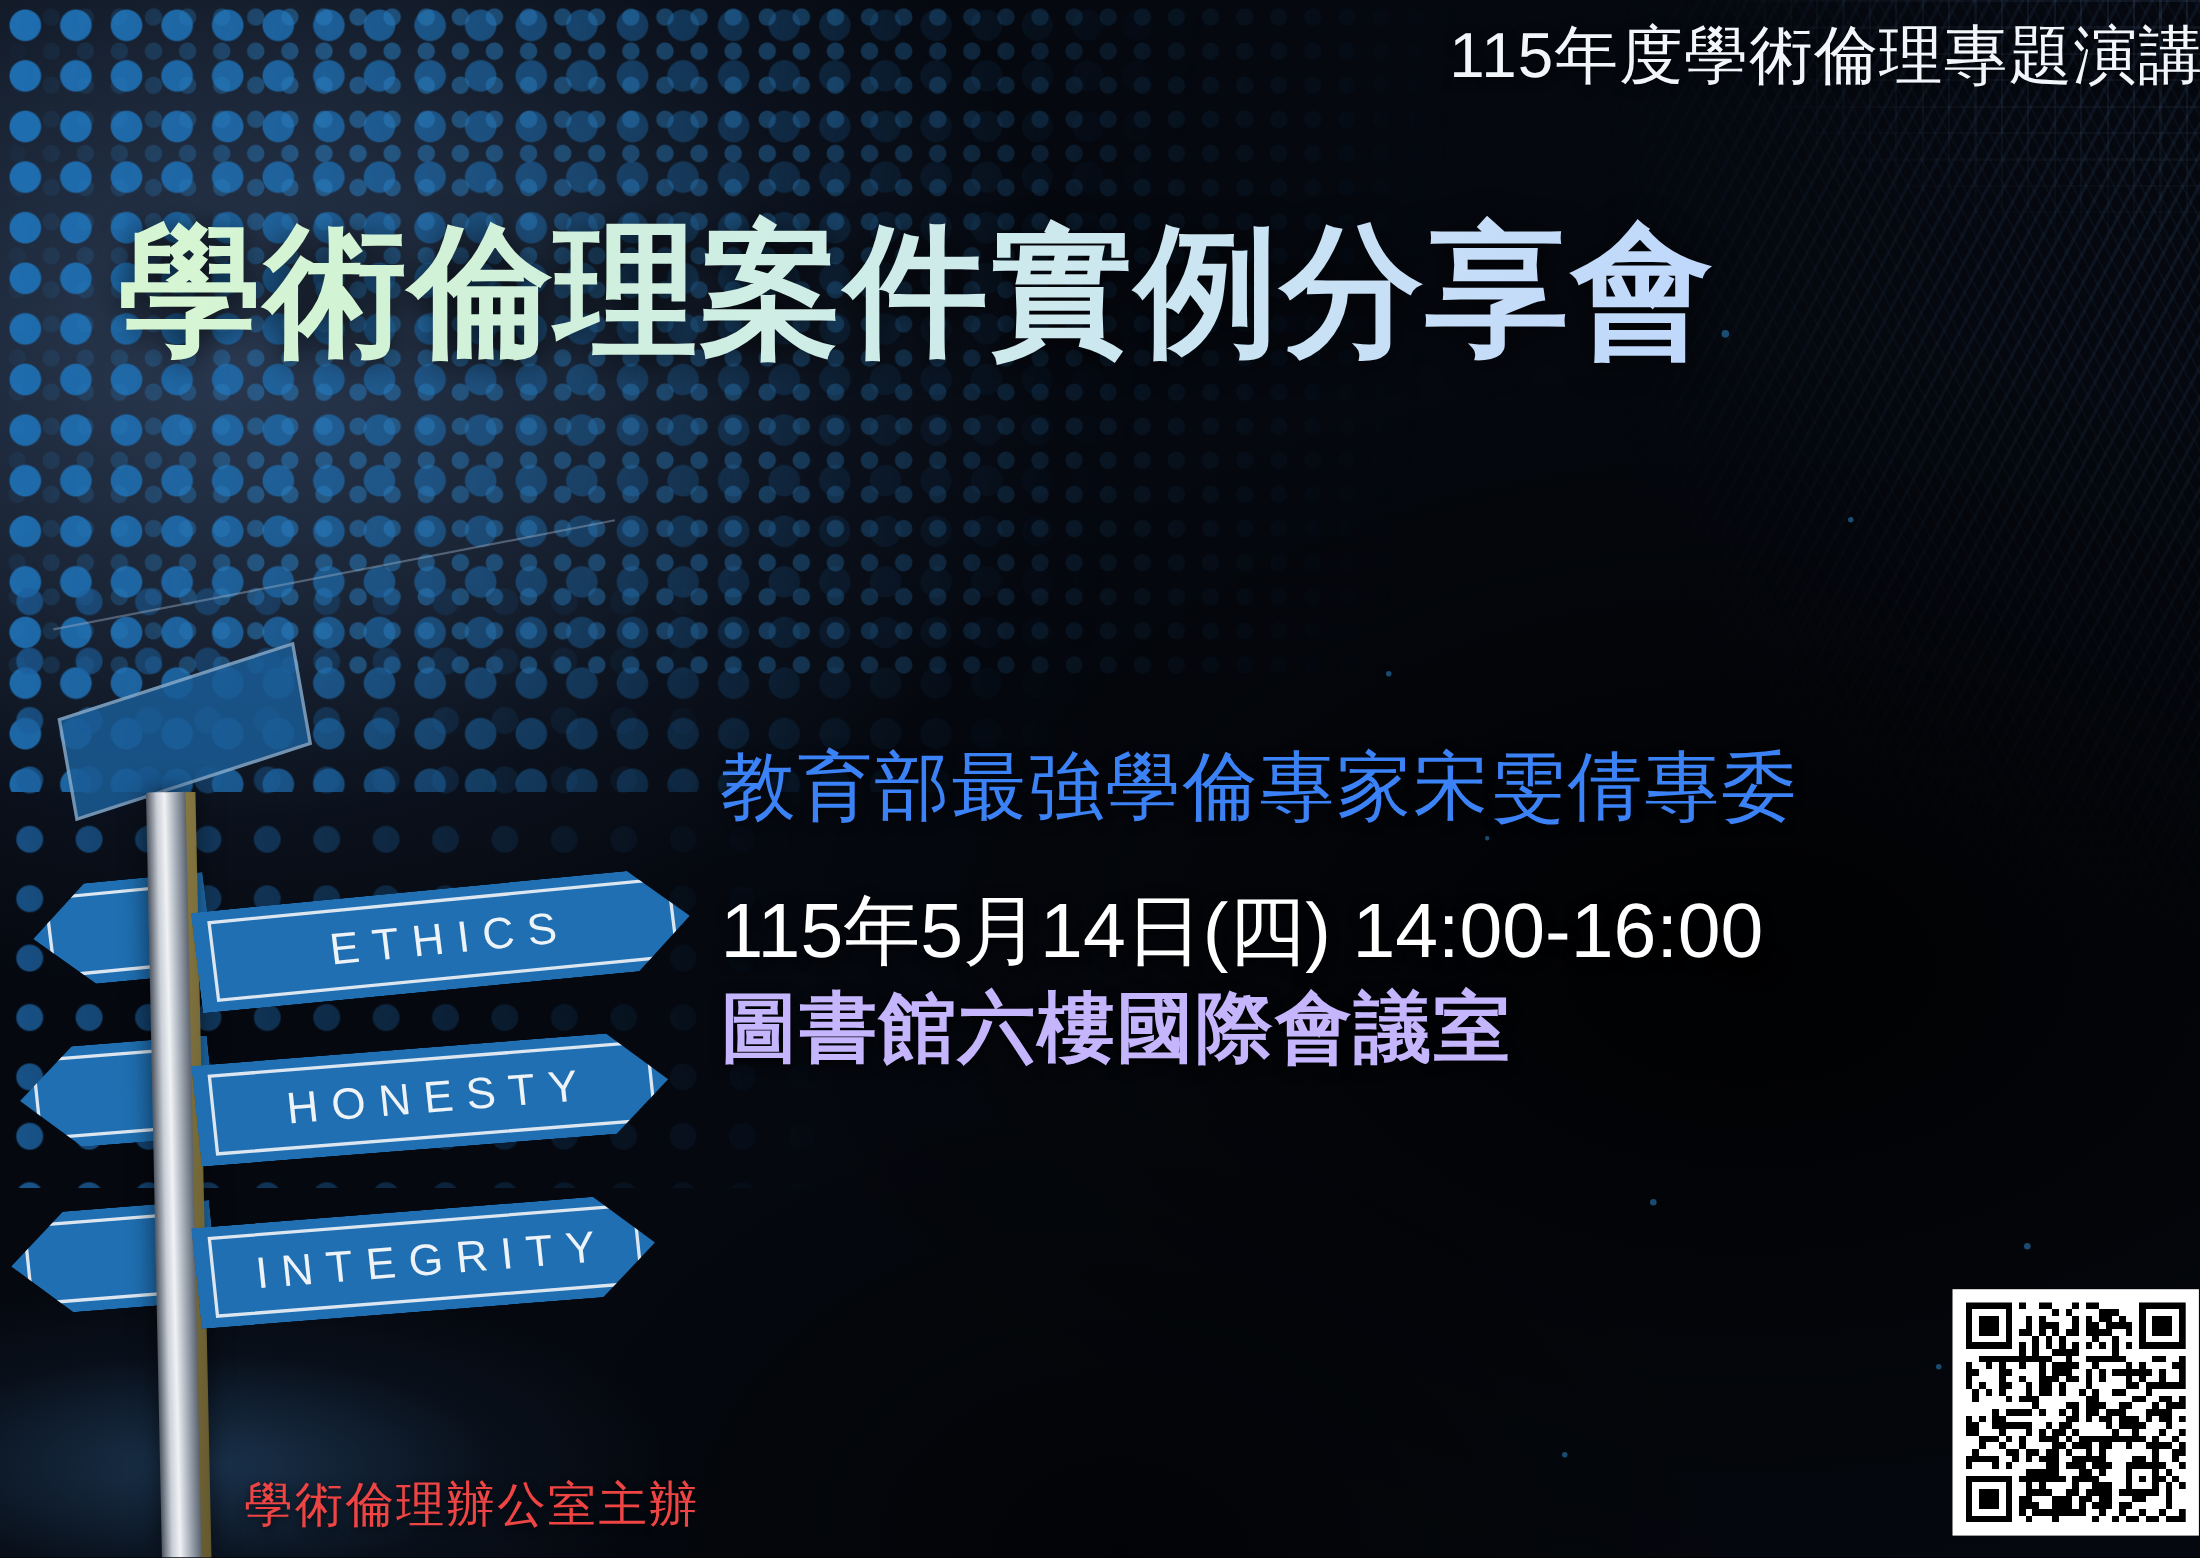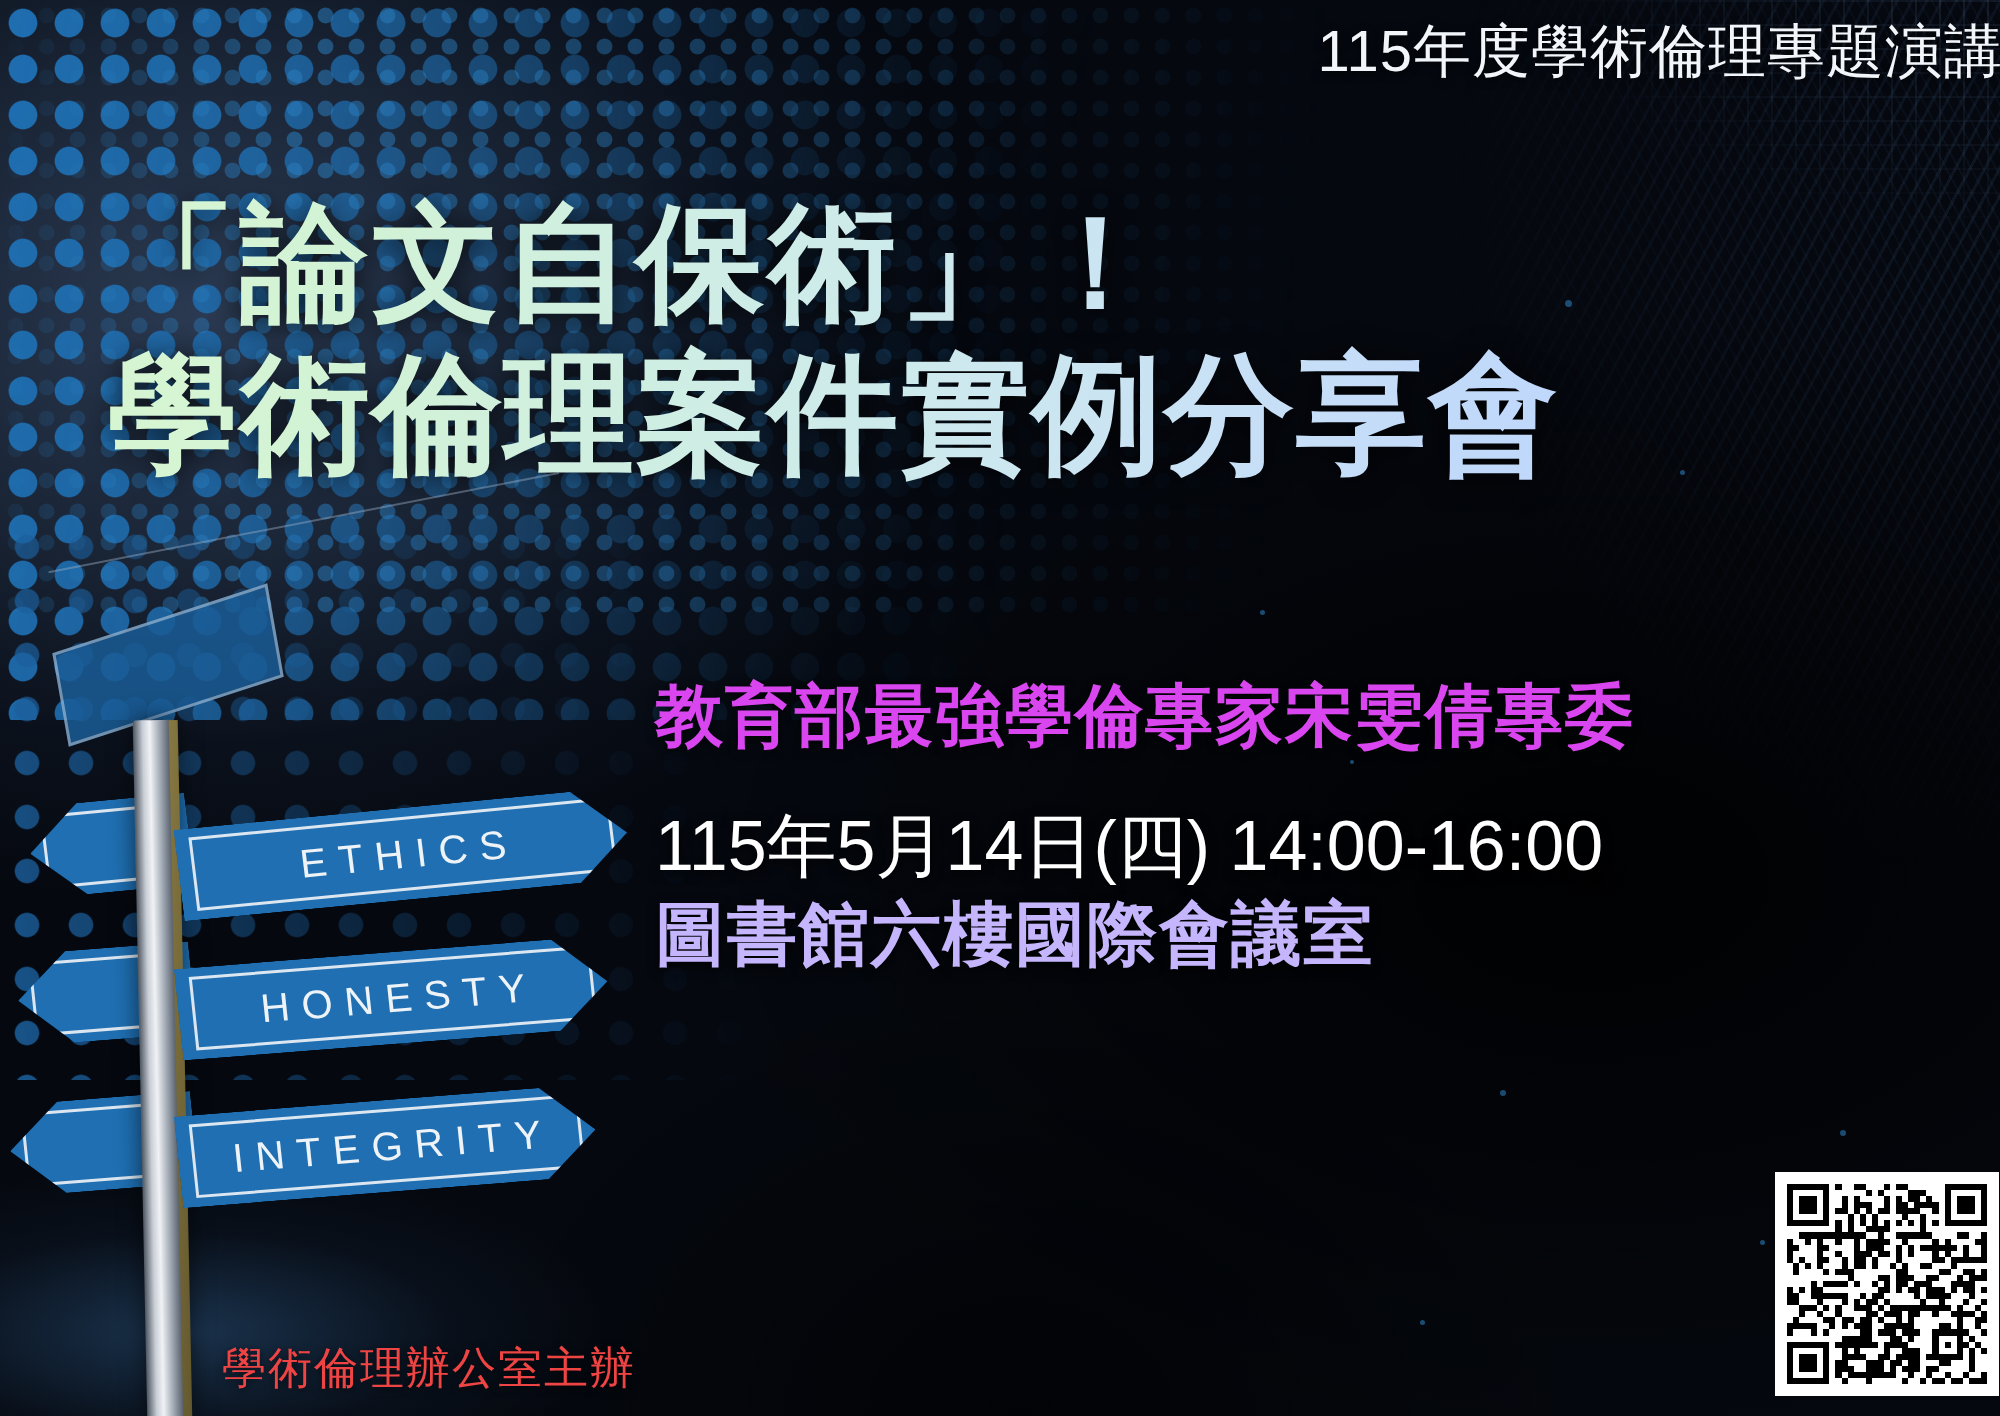--- a/index.html
+++ b/index.html
@@ -86,21 +86,21 @@
     -webkit-background-clip:text;background-clip:text;
     color:transparent;-webkit-text-fill-color:transparent;
     filter:drop-shadow(0 3px 14px rgba(0,0,0,.75));
   }
   .title-line.l2{font-size:130px;letter-spacing:2px;text-align:right;}
 
   
   .info{position:absolute;left:655px;top:672px;}
   .speaker{
     font-size:68px;line-height:1.28;
-    color:#d946ef;font-weight:700;letter-spacing:2px;
+    color:#3b82f6;font-weight:400;letter-spacing:2px;
     white-space:nowrap;
     text-shadow:0 2px 10px rgba(0,0,0,.7);
   }
   .when{
     margin-top:44px;
     font-size:70px;line-height:1.25;
     color:#ffffff;font-weight:400;letter-spacing:0px;
     white-space:nowrap;
     text-shadow:0 3px 12px rgba(0,0,0,.85);
   }
@@ -197,21 +197,20 @@
   <div class="speck" style="left:1840px;top:1130px;width:6px;height:6px;"></div>
   <div class="speck" style="left:1760px;top:1240px;width:5px;height:5px;"></div>
   <div class="speck" style="left:1500px;top:1090px;width:6px;height:6px;"></div>
   <div class="speck" style="left:1420px;top:1320px;width:5px;height:5px;"></div>
   <div class="speck" style="left:1260px;top:610px;width:5px;height:5px;"></div>
   <div class="speck" style="left:1350px;top:760px;width:4px;height:4px;"></div>
 
   <div class="header">115年度學術倫理專題演講</div>
 
   <div class="title-block">
-    <div class="title-line l1">「論文自保術」！</div>
     <div class="title-line l2">學術倫理案件實例分享會</div>
   </div>
 
   <div class="info">
     <div class="speaker">教育部最強學倫專家宋雯倩專委</div>
     <div class="when">115年5月14日(四) 14:00-16:00</div>
     <div class="where">圖書館六樓國際會議室</div>
   </div>
 
   <div class="signpost">

